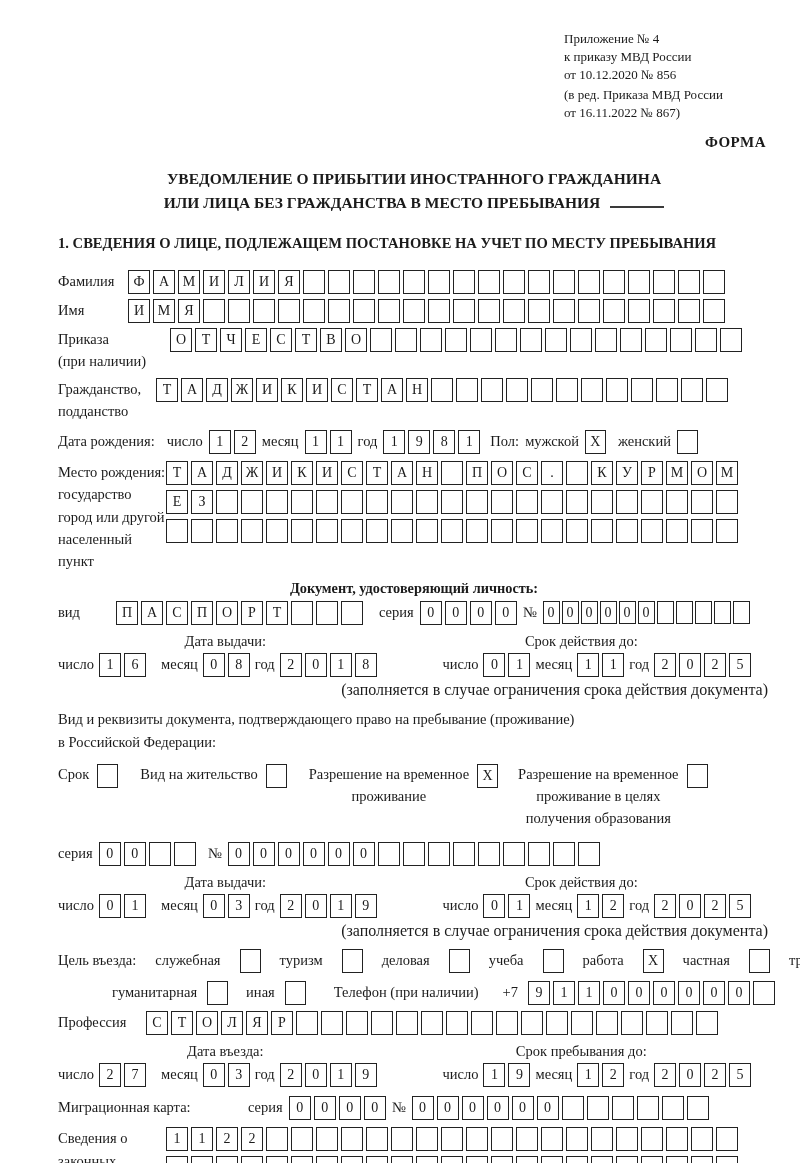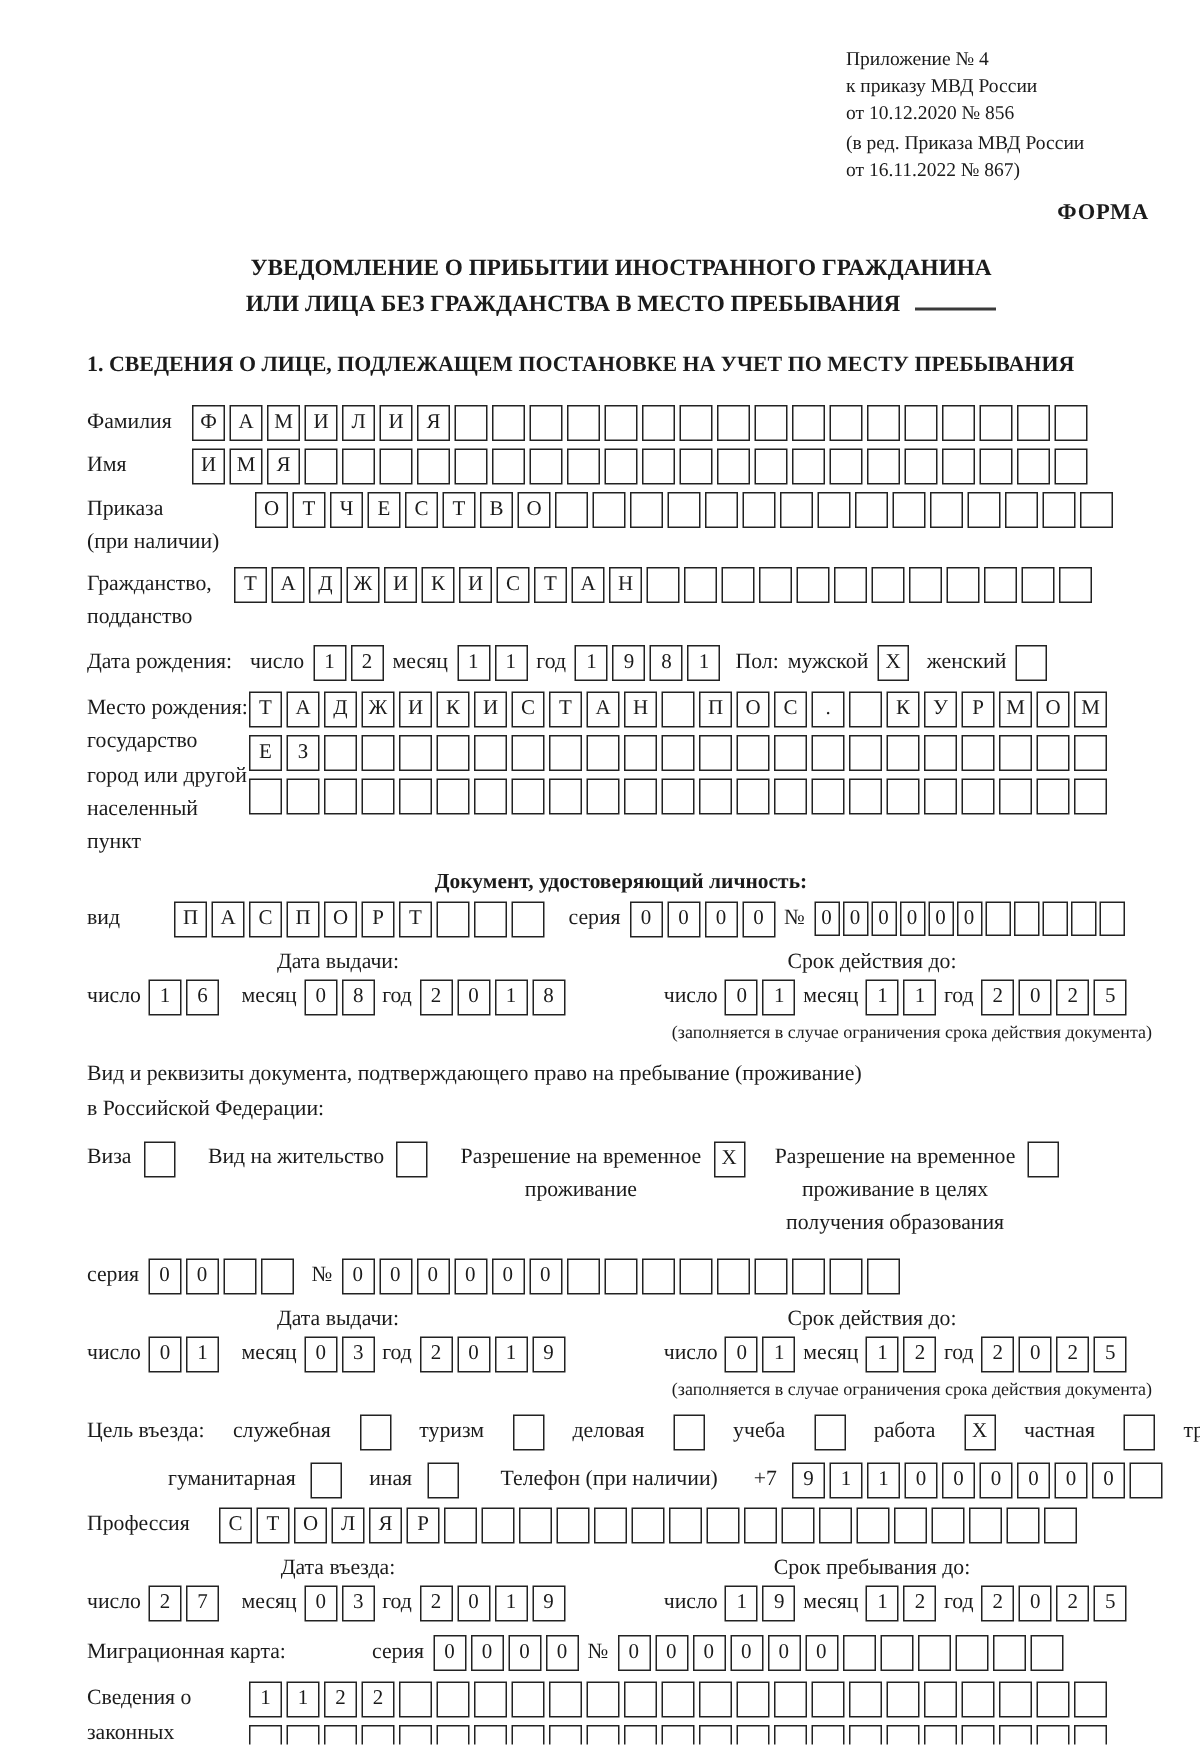--- a/index.html
+++ b/index.html
@@ -40,21 +40,21 @@
     align-items: center; justify-content: center; font-size: 14px; flex: 0 0 auto; }
 
   .inline { display: flex; align-items: center; gap: 6px; flex-wrap: nowrap; }
   .dlab { font-size: 14.5px; flex: 0 0 auto; }
   .dg { display: flex; align-items: center; gap: 5px; }
   .dhead { display: flex; margin-top: 8px; font-size: 14.5px; }
   .dhead .h1 { width: 47%; text-align: center; }
   .dhead .h2 { width: 53%; text-align: center; }
   .drow { display: flex; margin-top: 3px; }
   .drow .left { width: 54%; }
-  .note { font-size: 12px; text-align: right; margin-top: 4px; padding-right: 2px; }
+  .note { font-size: 16px; text-align: right; margin-top: 4px; padding-right: 2px; }
   .para { font-size: 14.5px; margin-top: 9px; line-height: 1.6; }
 
   .optrow { display: flex; align-items: flex-start; margin-top: 10px; font-size: 14.5px; }
   .opt { display: flex; align-items: flex-start; gap: 8px; }
   .opt .txt { text-align: center; line-height: 1.5; }
 </style>
 </head>
 <body>
 
 <div class="page">
@@ -399,21 +399,21 @@
   </div>
   <div class="note">(заполняется в случае ограничения срока действия документа)</div>
 
   <div class="para">
     <div>Вид и реквизиты документа, подтверждающего право на пребывание (проживание)</div>
     <div>в Российской Федерации:</div>
   </div>
 
   <div class="optrow">
     <span class="opt">
-      <span class="txt">Виза</span>
+      <span class="txt">Срок</span>
       <span class="cb"></span>
     </span>
     <span class="opt" style="margin-left:22px">
       <span class="txt">Вид на жительство</span>
       <span class="cb"></span>
     </span>
     <span class="opt" style="margin-left:22px">
       <span class="txt">
         <div>Разрешение на временное</div>
         <div>проживание</div>

